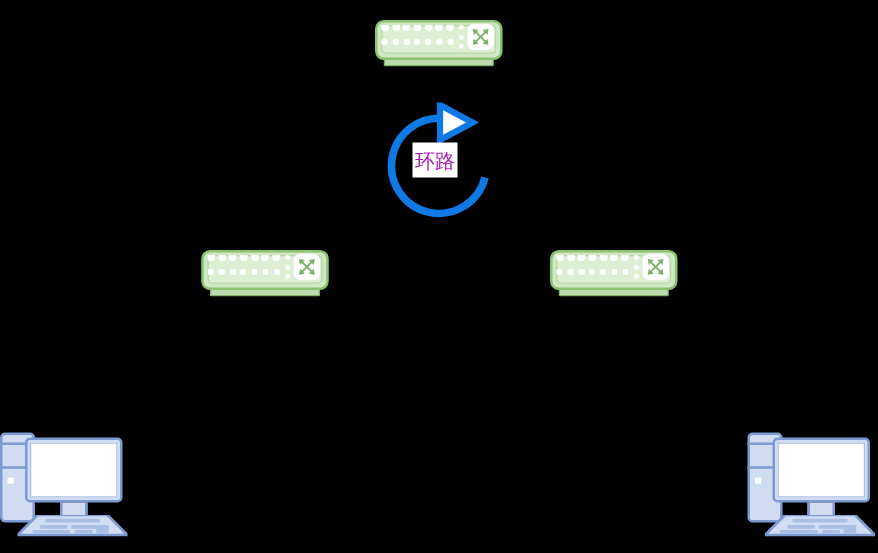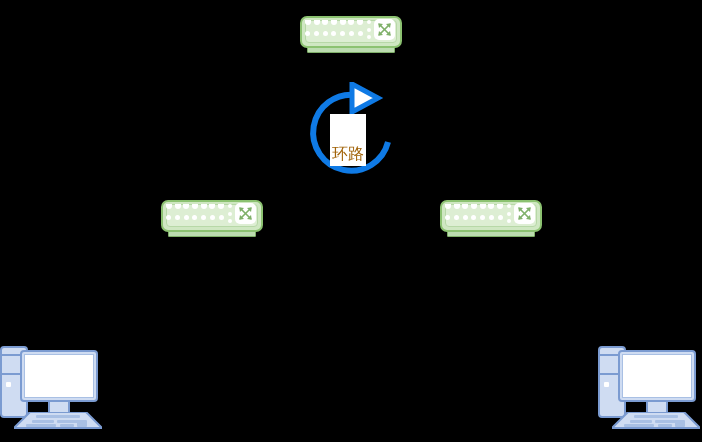--- a/index.html
+++ b/index.html
@@ -136,23 +136,23 @@
   #loop svg {
     position: absolute;
     left: 0;
     top: 0;
   }
   #loop .loop-label {
     position: absolute;
     left: 30px;
     top: 32px;
     width: 36px;
-    height: 52px;
-    background: #ffffff;
-    color: #a16207;
+    height: 28px;
+    background: #ffffff;
+    color: #a21caf;
     font-size: 16px;
     line-height: 1;
     display: flex;
     align-items: flex-end;
     justify-content: center;
     padding-bottom: 4px;
     box-sizing: border-box;
     letter-spacing: 0px;
     white-space: nowrap;
   }

